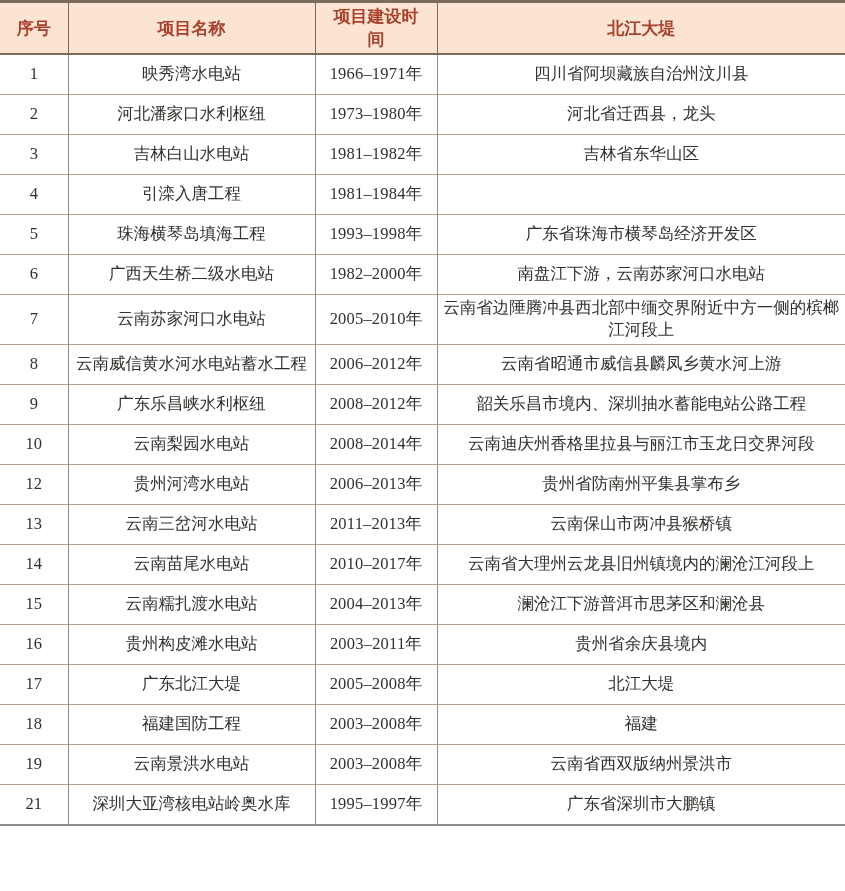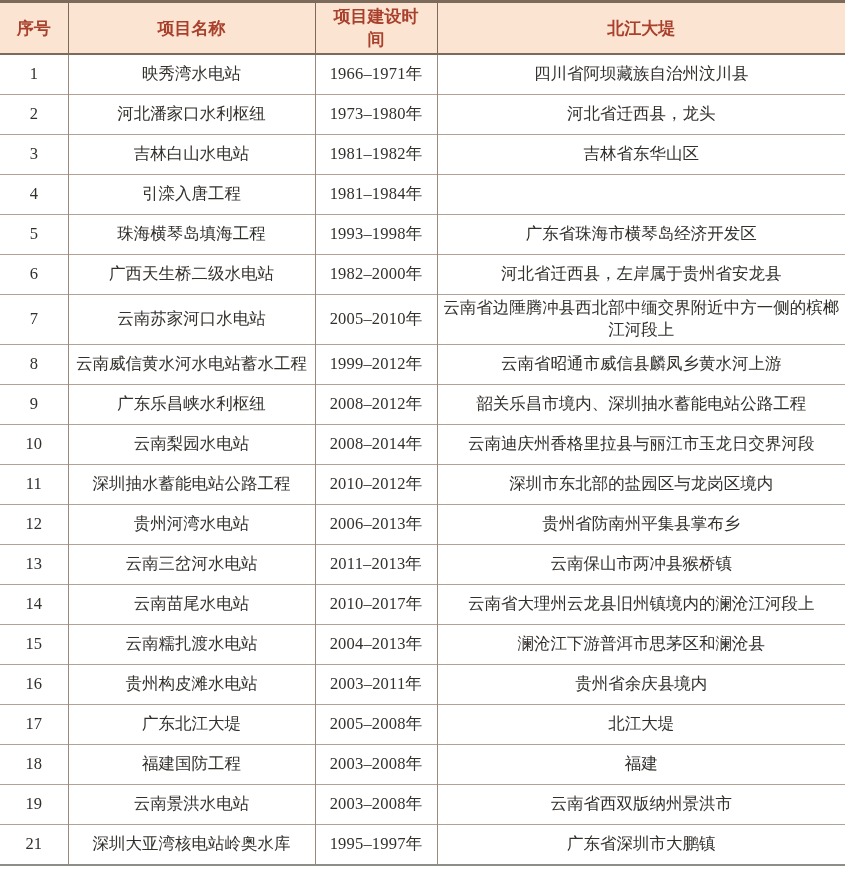--- a/index.html
+++ b/index.html
@@ -100,51 +100,45 @@
       <tr>
         <td class="cell-no">5</td>
         <td class="cell-name">珠海横琴岛填海工程</td>
         <td class="cell-time">1993–1998年</td>
         <td class="cell-loc">广东省珠海市横琴岛经济开发区</td>
       </tr>
       <tr>
         <td class="cell-no">6</td>
         <td class="cell-name">广西天生桥二级水电站</td>
         <td class="cell-time">1982–2000年</td>
-        <td class="cell-loc">河北省迁西县，左岸属于贵州省安龙县</td>
+        <td class="cell-loc">南盘江下游，云南苏家河口水电站</td>
       </tr>
       <tr>
         <td class="cell-no">7</td>
         <td class="cell-name">云南苏家河口水电站</td>
         <td class="cell-time">2005–2010年</td>
         <td class="cell-loc">云南省边陲腾冲县西北部中缅交界附近中方一侧的槟榔江河段上</td>
       </tr>
       <tr>
         <td class="cell-no">8</td>
         <td class="cell-name">云南威信黄水河水电站蓄水工程</td>
-        <td class="cell-time">1999–2012年</td>
+        <td class="cell-time">2006–2012年</td>
         <td class="cell-loc">云南省昭通市威信县麟凤乡黄水河上游</td>
       </tr>
       <tr>
         <td class="cell-no">9</td>
         <td class="cell-name">广东乐昌峡水利枢纽</td>
         <td class="cell-time">2008–2012年</td>
         <td class="cell-loc">韶关乐昌市境内、深圳抽水蓄能电站公路工程</td>
       </tr>
       <tr>
         <td class="cell-no">10</td>
         <td class="cell-name">云南梨园水电站</td>
         <td class="cell-time">2008–2014年</td>
         <td class="cell-loc">云南迪庆州香格里拉县与丽江市玉龙日交界河段</td>
-      </tr>
-      <tr>
-        <td class="cell-no">11</td>
-        <td class="cell-name">深圳抽水蓄能电站公路工程</td>
-        <td class="cell-time">2010–2012年</td>
-        <td class="cell-loc">深圳市东北部的盐园区与龙岗区境内</td>
       </tr>
       <tr>
         <td class="cell-no">12</td>
         <td class="cell-name">贵州河湾水电站</td>
         <td class="cell-time">2006–2013年</td>
         <td class="cell-loc">贵州省防南州平集县掌布乡</td>
       </tr>
       <tr>
         <td class="cell-no">13</td>
         <td class="cell-name">云南三岔河水电站</td>

